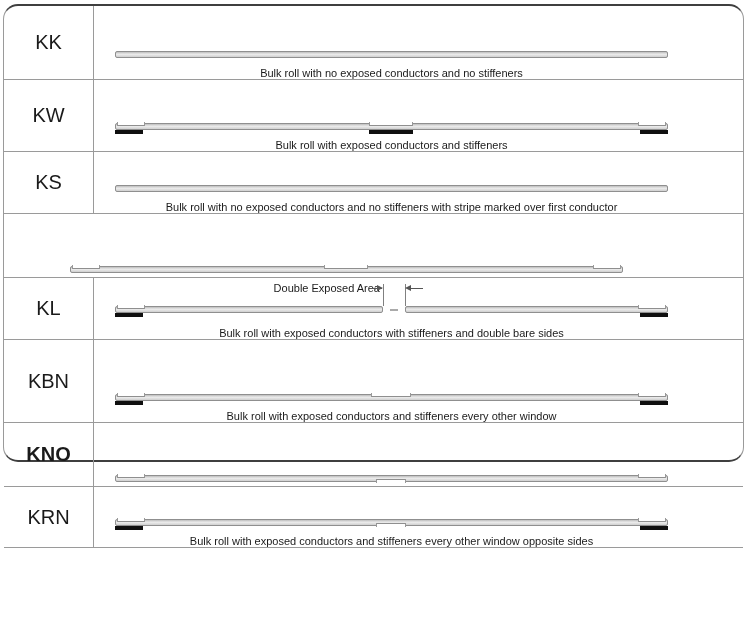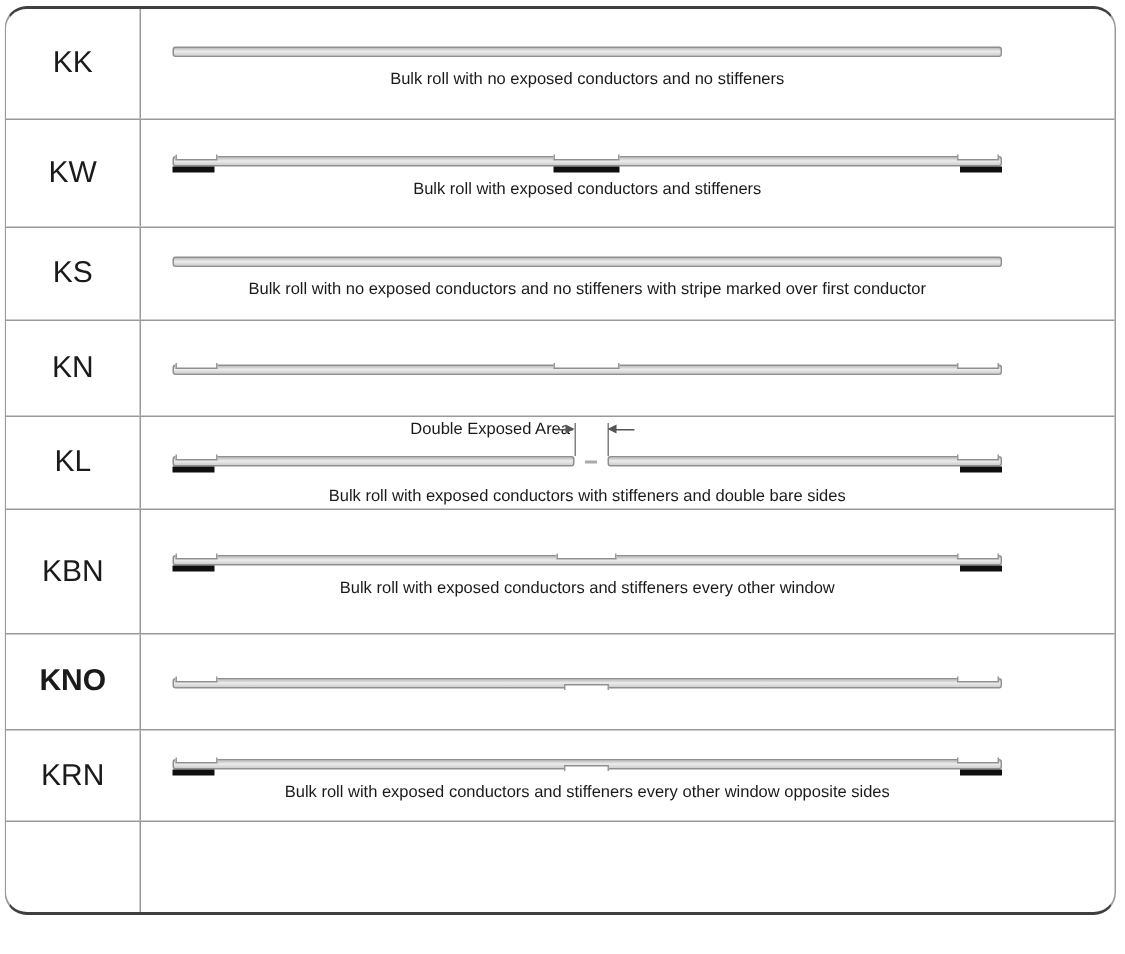--- a/index.html
+++ b/index.html
@@ -1,35 +1,35 @@
 <!DOCTYPE html>
 <html><head>
 <meta charset="utf-8">
 <style>
   html,body{margin:0;padding:0;background:#ffffff;width:750px;height:636px;overflow:hidden;
     font-family:"Liberation Sans","DejaVu Sans",sans-serif;}
-  .table{position:absolute;left:3px;top:4px;width:741px;height:606px;box-sizing:border-box;
+  .table{position:absolute;left:3px;top:4px;width:741px;height:458px;box-sizing:border-box;
     border-top:2px solid #3f3f3f;border-bottom:2px solid #3f3f3f;
     border-left:1px solid #9a9a9a;border-right:1px solid #9a9a9a;
     display:flex;flex-direction:column;border-radius:15px;}
   .tbody{display:flex;flex-direction:column;}
   .row{display:flex;border-bottom:1px solid #9a9a9a;box-sizing:border-box;}
   .tbody .row:nth-child(1){height:74px;}
   .tbody .row:nth-child(2){height:72px;}
   .tbody .row:nth-child(3){height:62px;}
   .tbody .row:nth-child(4){height:64px;}
   .tbody .row:nth-child(5){height:62px;}
   .tbody .row:nth-child(6){height:83px;}
   .tbody .row:nth-child(7){height:64px;font-weight:bold;}
   .tbody .row:nth-child(8){height:61px;}
   .tbody .row:nth-child(9){height:66px;}
   .row-empty{flex:1;border-bottom:none;}
   .cell-code{width:90px;flex:0 0 90px;border-right:1px solid #9a9a9a;display:flex;
     align-items:center;justify-content:center;font-size:20px;color:#1a1a1a;box-sizing:border-box;}
-  .cell-diagram{flex:1;display:flex;flex-direction:column;align-items:center;justify-content:center;
+  .cell-diagram{flex:1;display:flex;flex-direction:column;align-items:center;justify-content:flex-end;
     padding-right:54px;box-sizing:border-box;}
   .diagram{position:relative;width:553px;flex:0 0 auto;}
   .desc{font-size:11px;color:#1a1a1a;margin-top:5px;white-space:nowrap;line-height:12px;}
   .bar{position:absolute;height:7px;box-sizing:border-box;border:1px solid #8f8f8f;border-radius:2px;
     background:linear-gradient(180deg,#bdbdbd 0%,#ececec 45%,#cfcfcf 100%);}
   .win{position:absolute;height:4px;box-sizing:border-box;background:#ffffff;
     border-left:1px solid #999;border-right:1px solid #999;}
   .win-t{border-bottom:1px solid #8f8f8f;}
   .win-b{border-top:1px solid #8f8f8f;}
   .stiff{position:absolute;height:4px;background:#0f0f0f;}
@@ -82,23 +82,20 @@
     </div>
     <div class="cell-diagram">
       <div class="diagram" style="height: 16px;">
             <div class="bar" style="left: 0px; width: 553px; top: 5px;"></div>
           </div>
       <div class="desc">Bulk roll with no exposed conductors and no stiffeners with stripe marked over first conductor</div>
     </div>
   </div>
 
   <div class="row">
-    <div class="cell-code">
-      <span>KN</span>
-    </div>
     <div class="cell-diagram">
       <div class="diagram" style="height: 16px;">
             <div class="bar" style="left: 0px; width: 553px; top: 5px;"></div>
             <div class="win win-t" style="left: 2px; width: 28px; top: 4px;"></div>
             <div class="win win-t" style="left: 254px; width: 44px; top: 4px;"></div>
             <div class="win win-t" style="left: 523px; width: 28px; top: 4px;"></div>
           </div>
     </div>
   </div>
 

